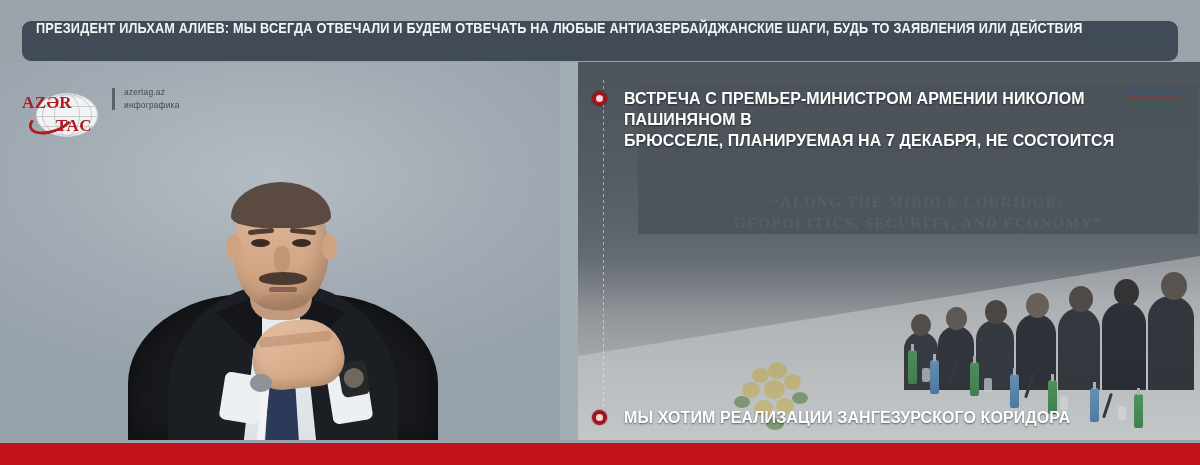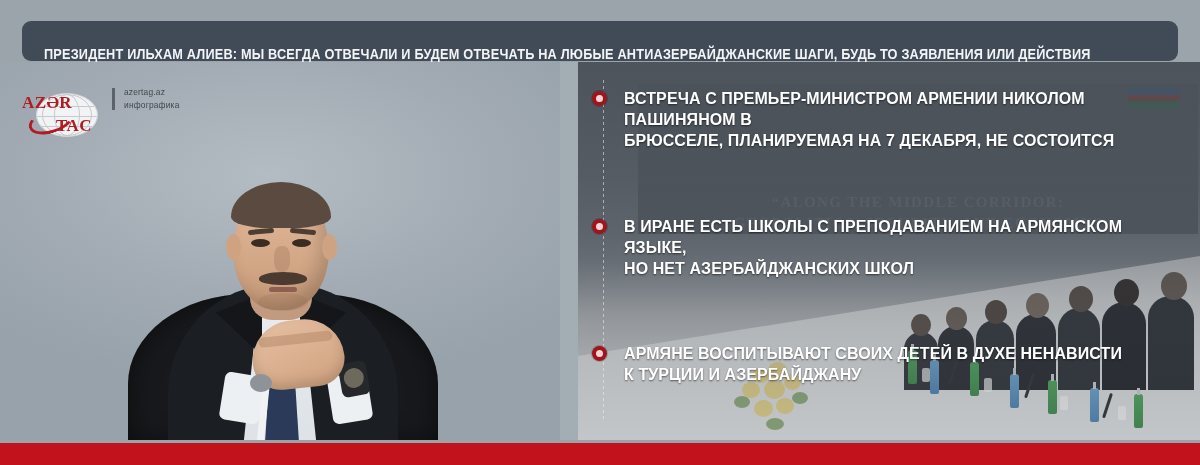--- a/index.html
+++ b/index.html
@@ -15,22 +15,22 @@
     overflow: hidden;
   }
 
   
   #header-bar {
     position: absolute;
     left: 22px; top: 21px;
     width: 1156px; height: 40px;
     background: #414b57;
     border-radius: 9px;
-    display: flex; align-items: flex-end;
-    padding: 0 22px;
+    display: flex; align-items: flex-start;
+    padding: 0 14px;
     z-index: 40;
   }
   #header-title {
     color: #f2f4f6;
     font-size: 14.4px;
     font-weight: 700;
     letter-spacing: 0.2px;
     white-space: nowrap;
     transform: scaleX(0.885);
     transform-origin: left center;
@@ -509,33 +509,27 @@
     <div id="bullets">
       <div class="dotline"></div>
 
       <div class="bullet" style="top:26px;">
         <span class="marker"></span>
         <span class="btext">ВСТРЕЧА С ПРЕМЬЕР-МИНИСТРОМ АРМЕНИИ НИКОЛОМ ПАШИНЯНОМ В
 БРЮССЕЛЕ, ПЛАНИРУЕМАЯ НА 7 ДЕКАБРЯ, НЕ СОСТОИТСЯ</span>
       </div>
 
 
-      <div class="bullet" style="top:154px;">
+
+
+
+      <div class="bullet" style="top:345px;">
         <span class="marker"></span>
-        <span class="btext">В ИРАНЕ ЕСТЬ ШКОЛЫ С ПРЕПОДАВАНИЕМ НА АРМЯНСКОМ ЯЗЫКЕ,
-НО НЕТ АЗЕРБАЙДЖАНСКИХ ШКОЛ</span>
-      </div>
-
-
-      <div class="bullet" style="top:281px;">
-        <span class="marker"></span>
-        <span class="btext">АРМЯНЕ ВОСПИТЫВАЮТ СВОИХ ДЕТЕЙ В ДУХЕ НЕНАВИСТИ
-К ТУРЦИИ И АЗЕРБАЙДЖАНУ</span>
-      </div>
-
+        <span class="btext">МЫ ХОТИМ РЕАЛИЗАЦИИ ЗАНГЕЗУРСКОГО КОРИДОРА</span>
+      </div>
     </div>
   </div>
 
   <div id="header-bar">
     <div id="header-title">ПРЕЗИДЕНТ ИЛЬХАМ АЛИЕВ: МЫ ВСЕГДА ОТВЕЧАЛИ И БУДЕМ ОТВЕЧАТЬ НА ЛЮБЫЕ АНТИАЗЕРБАЙДЖАНСКИЕ ШАГИ, БУДЬ ТО ЗАЯВЛЕНИЯ ИЛИ ДЕЙСТВИЯ</div>
   </div>
 
   <div id="logo">
     <div class="logo-mark">
       <div class="globe">

